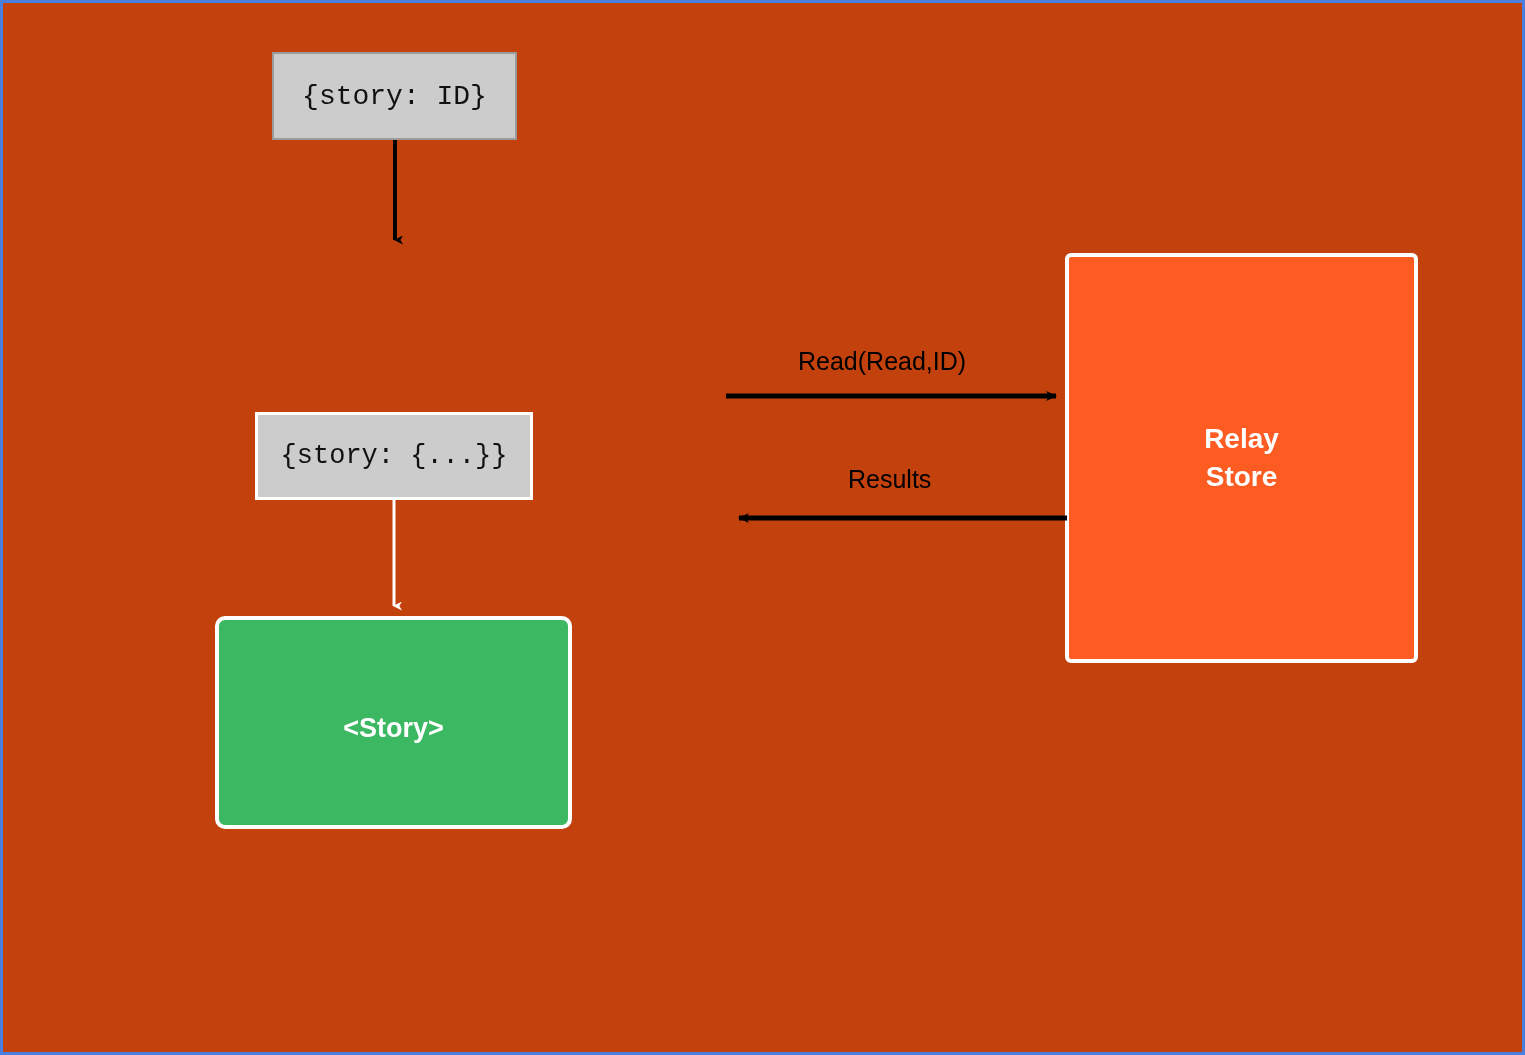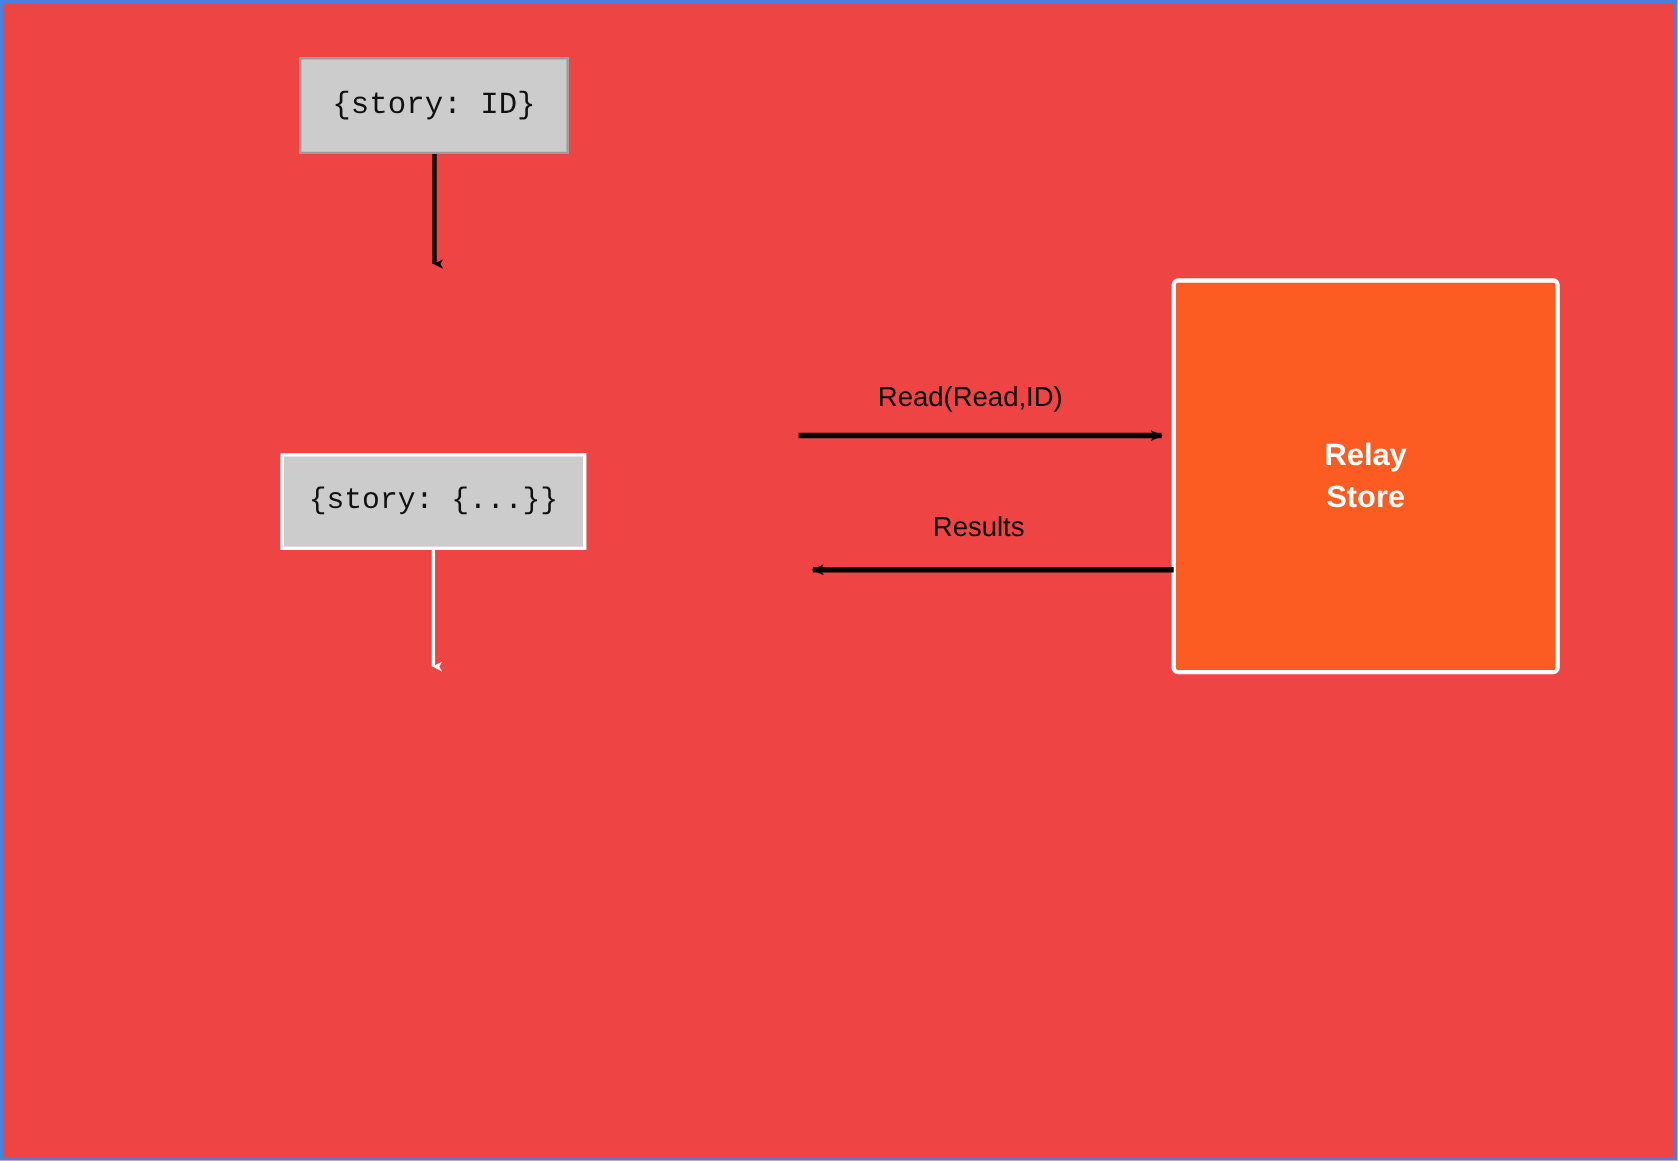--- a/index.html
+++ b/index.html
@@ -8,21 +8,21 @@
     padding: 0;
     background: #ffffff;
   }
   body {
     font-family: "Liberation Sans", sans-serif;
   }
   #canvas {
     position: relative;
     width: 1525px;
     height: 1055px;
-    background: #ef4444;
+    background: #c2410c;
     box-sizing: border-box;
     border: 3px solid #4a7fe0;
     overflow: hidden;
   }
 
   
   .box {
     position: absolute;
     box-sizing: border-box;
   }
@@ -96,21 +96,21 @@
     font-size: 27px;
     font-weight: bold;
     position: relative;
     top: 6px;
   }
 
   #store-box {
     left: 1062px;
     top: 250px;
     width: 353px;
-    height: 360px;
+    height: 410px;
     background: #fc5b22;
     border: 4px solid #ffffff;
     border-radius: 6px;
     display: flex;
     align-items: center;
     justify-content: center;
   }
   #store-box-label {
     color: #ffffff;
     font-size: 28px;
@@ -165,20 +165,23 @@
 
   <svg class="arrow-svg" id="arrow-inner-to-story" style="left:378px; top:497px;" width="28" height="118" viewBox="0 0 28 118">
     <defs>
       <marker id="head-white-down" markerWidth="9" markerHeight="9" refX="4.5" refY="8" orient="auto" markerUnits="userSpaceOnUse">
         <path d="M0,0 L4.5,9 L9,0 L4.5,2.6 Z" fill="#ffffff"></path>
       </marker>
     </defs>
     <line x1="13" y1="0" x2="13" y2="106" stroke="#ffffff" stroke-width="3" marker-end="url(#head-white-down)"></line>
   </svg>
 
+  <div class="box" id="story-box">
+    <span id="story-box-label">&lt;Story&gt;</span>
+  </div>
 
   <div class="box" id="store-box">
     <span id="store-box-label"><span>Relay</span><br><span>Store</span></span>
   </div>
 
   <svg class="arrow-svg" id="arrow-read" style="left:723px; top:381px;" width="345" height="24" viewBox="0 0 345 24">
     <defs>
       <marker id="head-black-right" markerWidth="11" markerHeight="10" refX="10" refY="5" orient="auto" markerUnits="userSpaceOnUse">
         <path d="M0,0 L11,5 L0,10 L3.2,5 Z" fill="#000000"></path>
       </marker>

